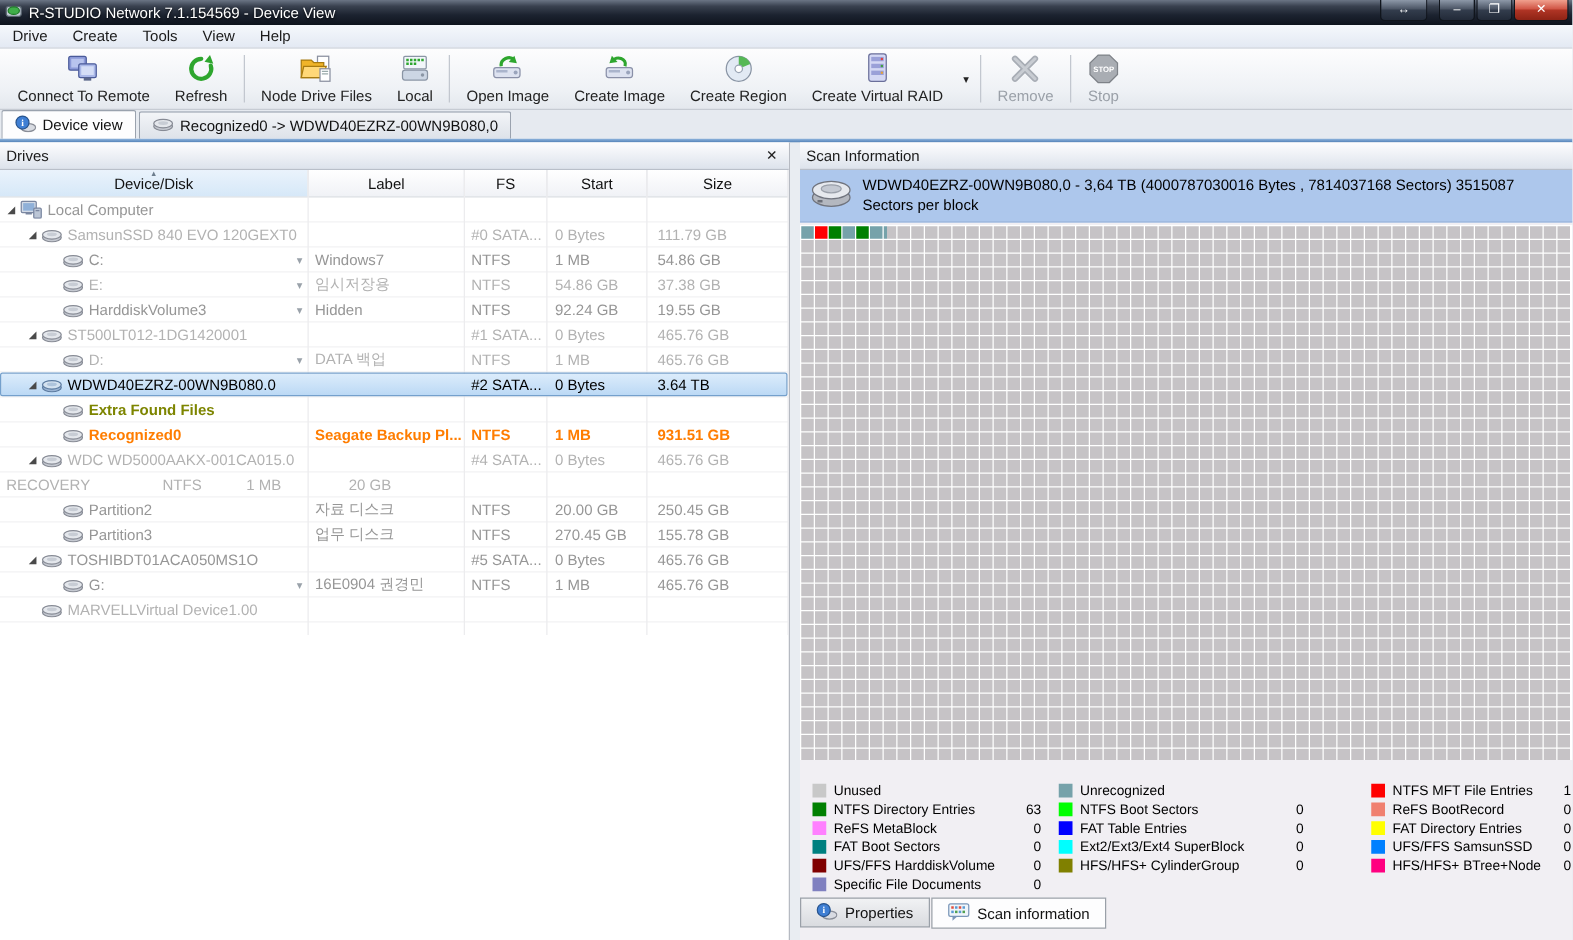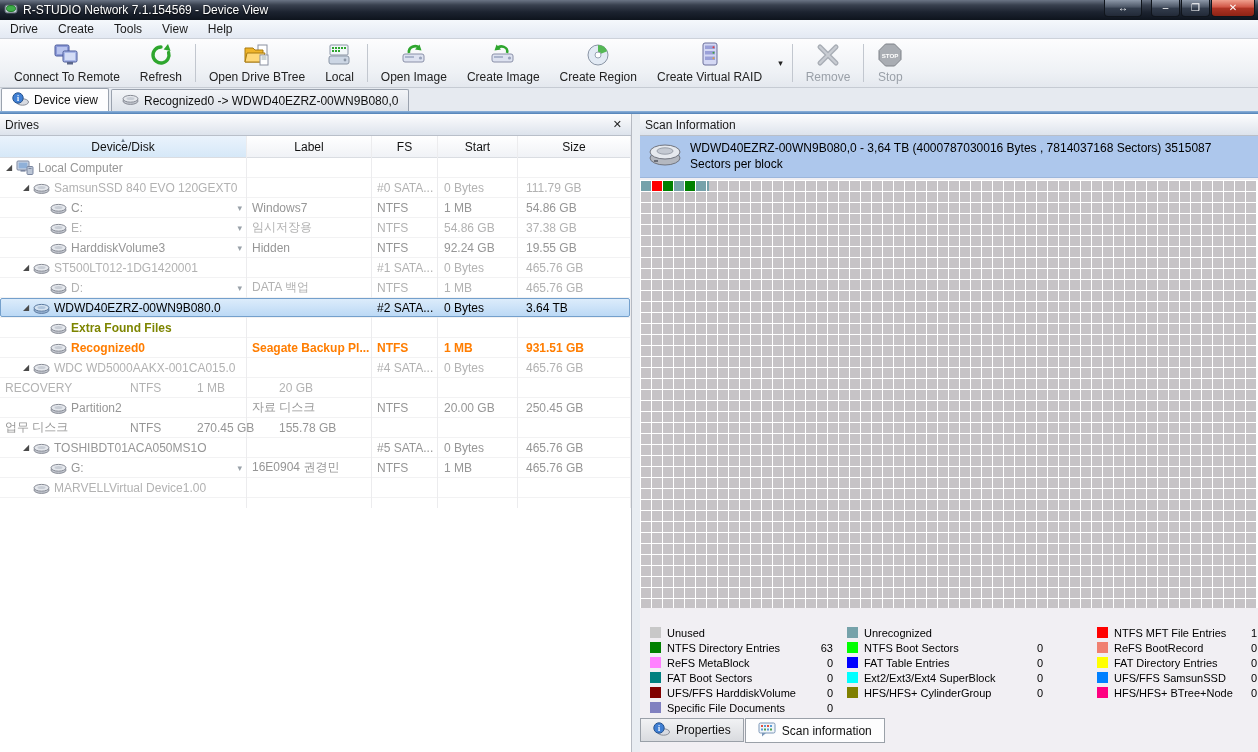--- a/index.html
+++ b/index.html
@@ -191,21 +191,21 @@
       <span class="tb-icon">
         <svg width="28" height="24" viewBox="0 0 28 24">
           <rect x="15" y="2" width="9" height="12" fill="#fff" stroke="#8a90a0"></rect>
           <path d="M2 5h8l2 2h8v12H2z" fill="#f0b429" stroke="#a87b10"></path>
           <path d="M4 10h18l-3 9H2z" fill="#ffd878" stroke="#a87b10"></path>
           <rect x="17" y="12" width="8" height="10" fill="#fff" stroke="#8a90a0"></rect>
           <line x1="18.5" y1="14" x2="23.5" y2="14" stroke="#9aa"></line>
           <line x1="18.5" y1="16" x2="23.5" y2="16" stroke="#9aa"></line>
         </svg>
       </span>
-      <span>Open Drive BTree</span>
+      <span>Node Drive Files</span>
     </div>
     <div class="tool-item">
       <span class="tb-icon">
         <svg width="28" height="24" viewBox="0 0 28 24">
           <rect x="5" y="2" width="18" height="10" rx="1" fill="#f2f6fa" stroke="#8a95a5"></rect>
           <g fill="#2ea62e">
             <rect x="7" y="4" width="2" height="2"></rect>
             <rect x="10" y="4" width="2" height="2"></rect>
             <rect x="13" y="4" width="2" height="2"></rect>
             <rect x="16" y="4" width="2" height="2"></rect>
@@ -547,20 +547,31 @@
             </svg>
           </span>
           <span>Partition2</span>
         </div>
         <div class="dcell c-label">자료 디스크</div>
         <div class="dcell c-fs">NTFS</div>
         <div class="dcell c-start">20.00 GB</div>
         <div class="dcell c-size">250.45 GB</div>
       </div>
       <div class="drow mid">
+        <div class="dcell c-name" style="padding-left: 38px;">
+          <span class="expander"></span>
+          <span class="tree-icon">
+            <svg width="17" height="12" viewBox="0 0 17 12">
+              <ellipse cx="8.5" cy="8" rx="7.5" ry="3.4" fill="#c4c8d0" stroke="#878b95"></ellipse>
+              <ellipse cx="8.5" cy="5.8" rx="7.5" ry="3.4" fill="#e4e7ec" stroke="#878b95"></ellipse>
+              <ellipse cx="8.5" cy="5.4" rx="4" ry="1.5" fill="#c8cdd5"></ellipse>
+            </svg>
+          </span>
+          <span>Partition3</span>
+        </div>
         <div class="dcell c-label">업무 디스크</div>
         <div class="dcell c-fs">NTFS</div>
         <div class="dcell c-start">270.45 GB</div>
         <div class="dcell c-size">155.78 GB</div>
       </div>
       <div class="drow mid">
         <div class="dcell c-name" style="padding-left: 21px;">
           <span class="expander">◢</span>
           <span class="tree-icon">
             <svg width="17" height="12" viewBox="0 0 17 12">

